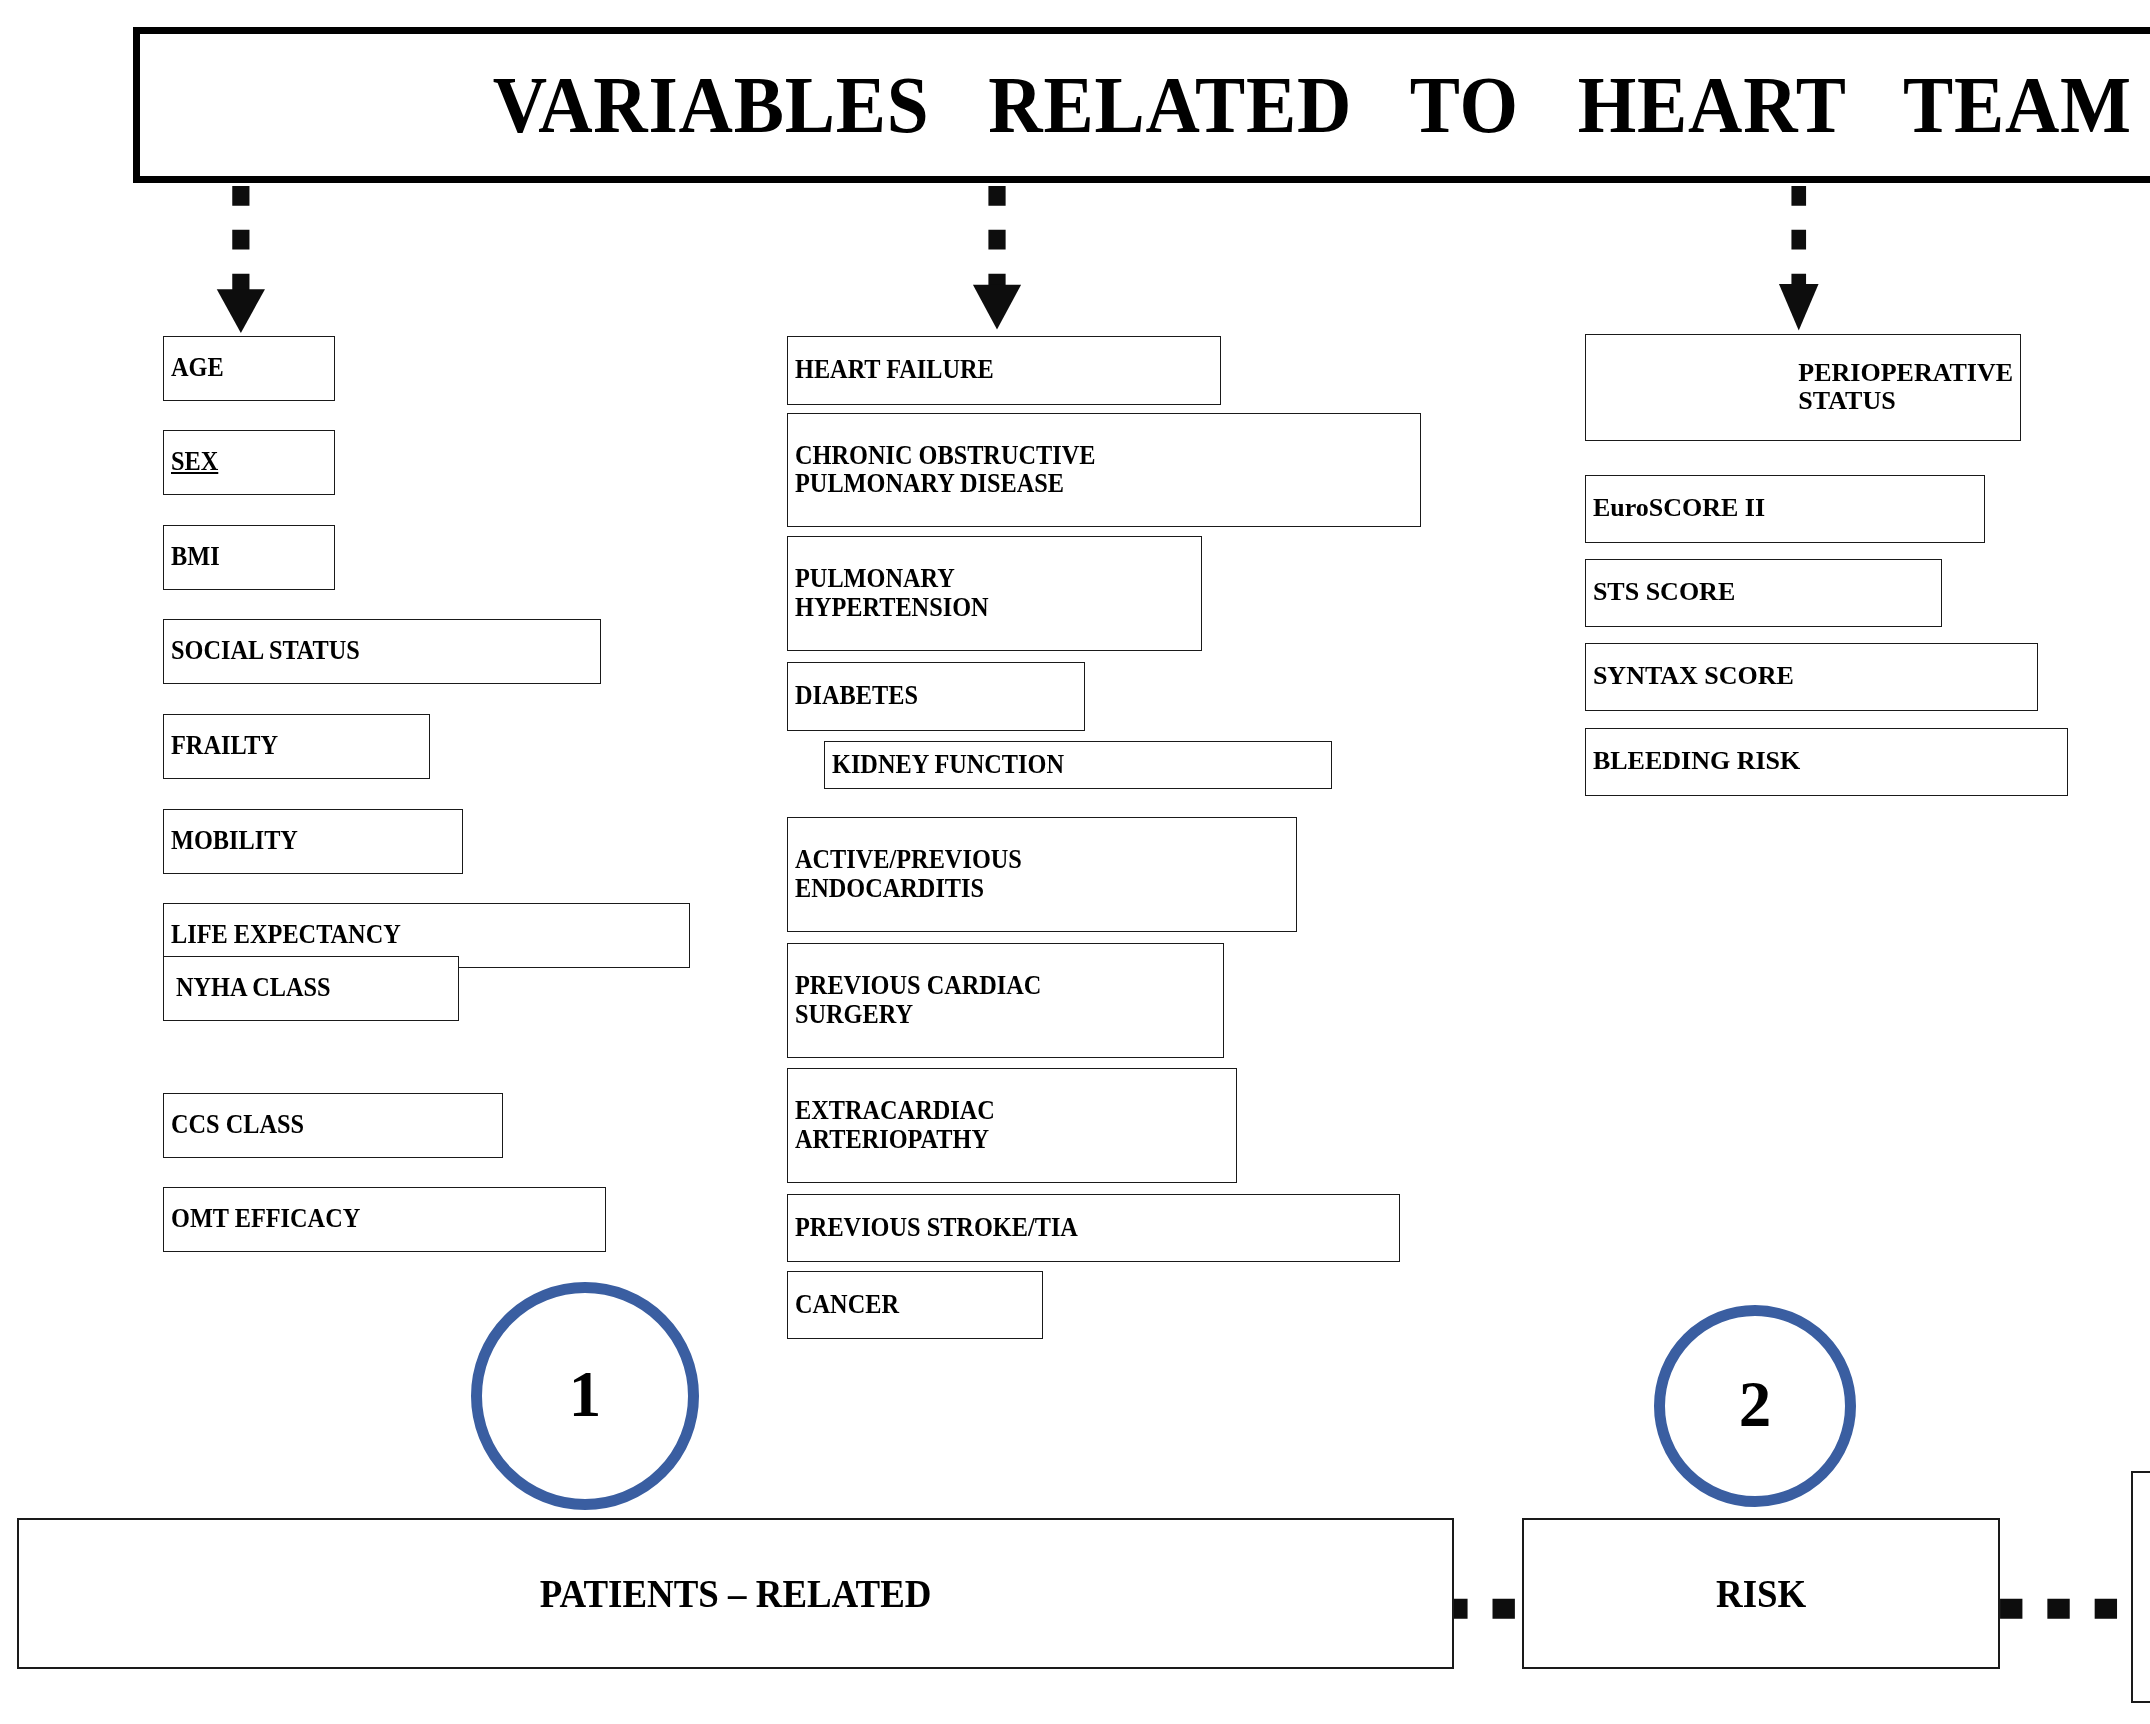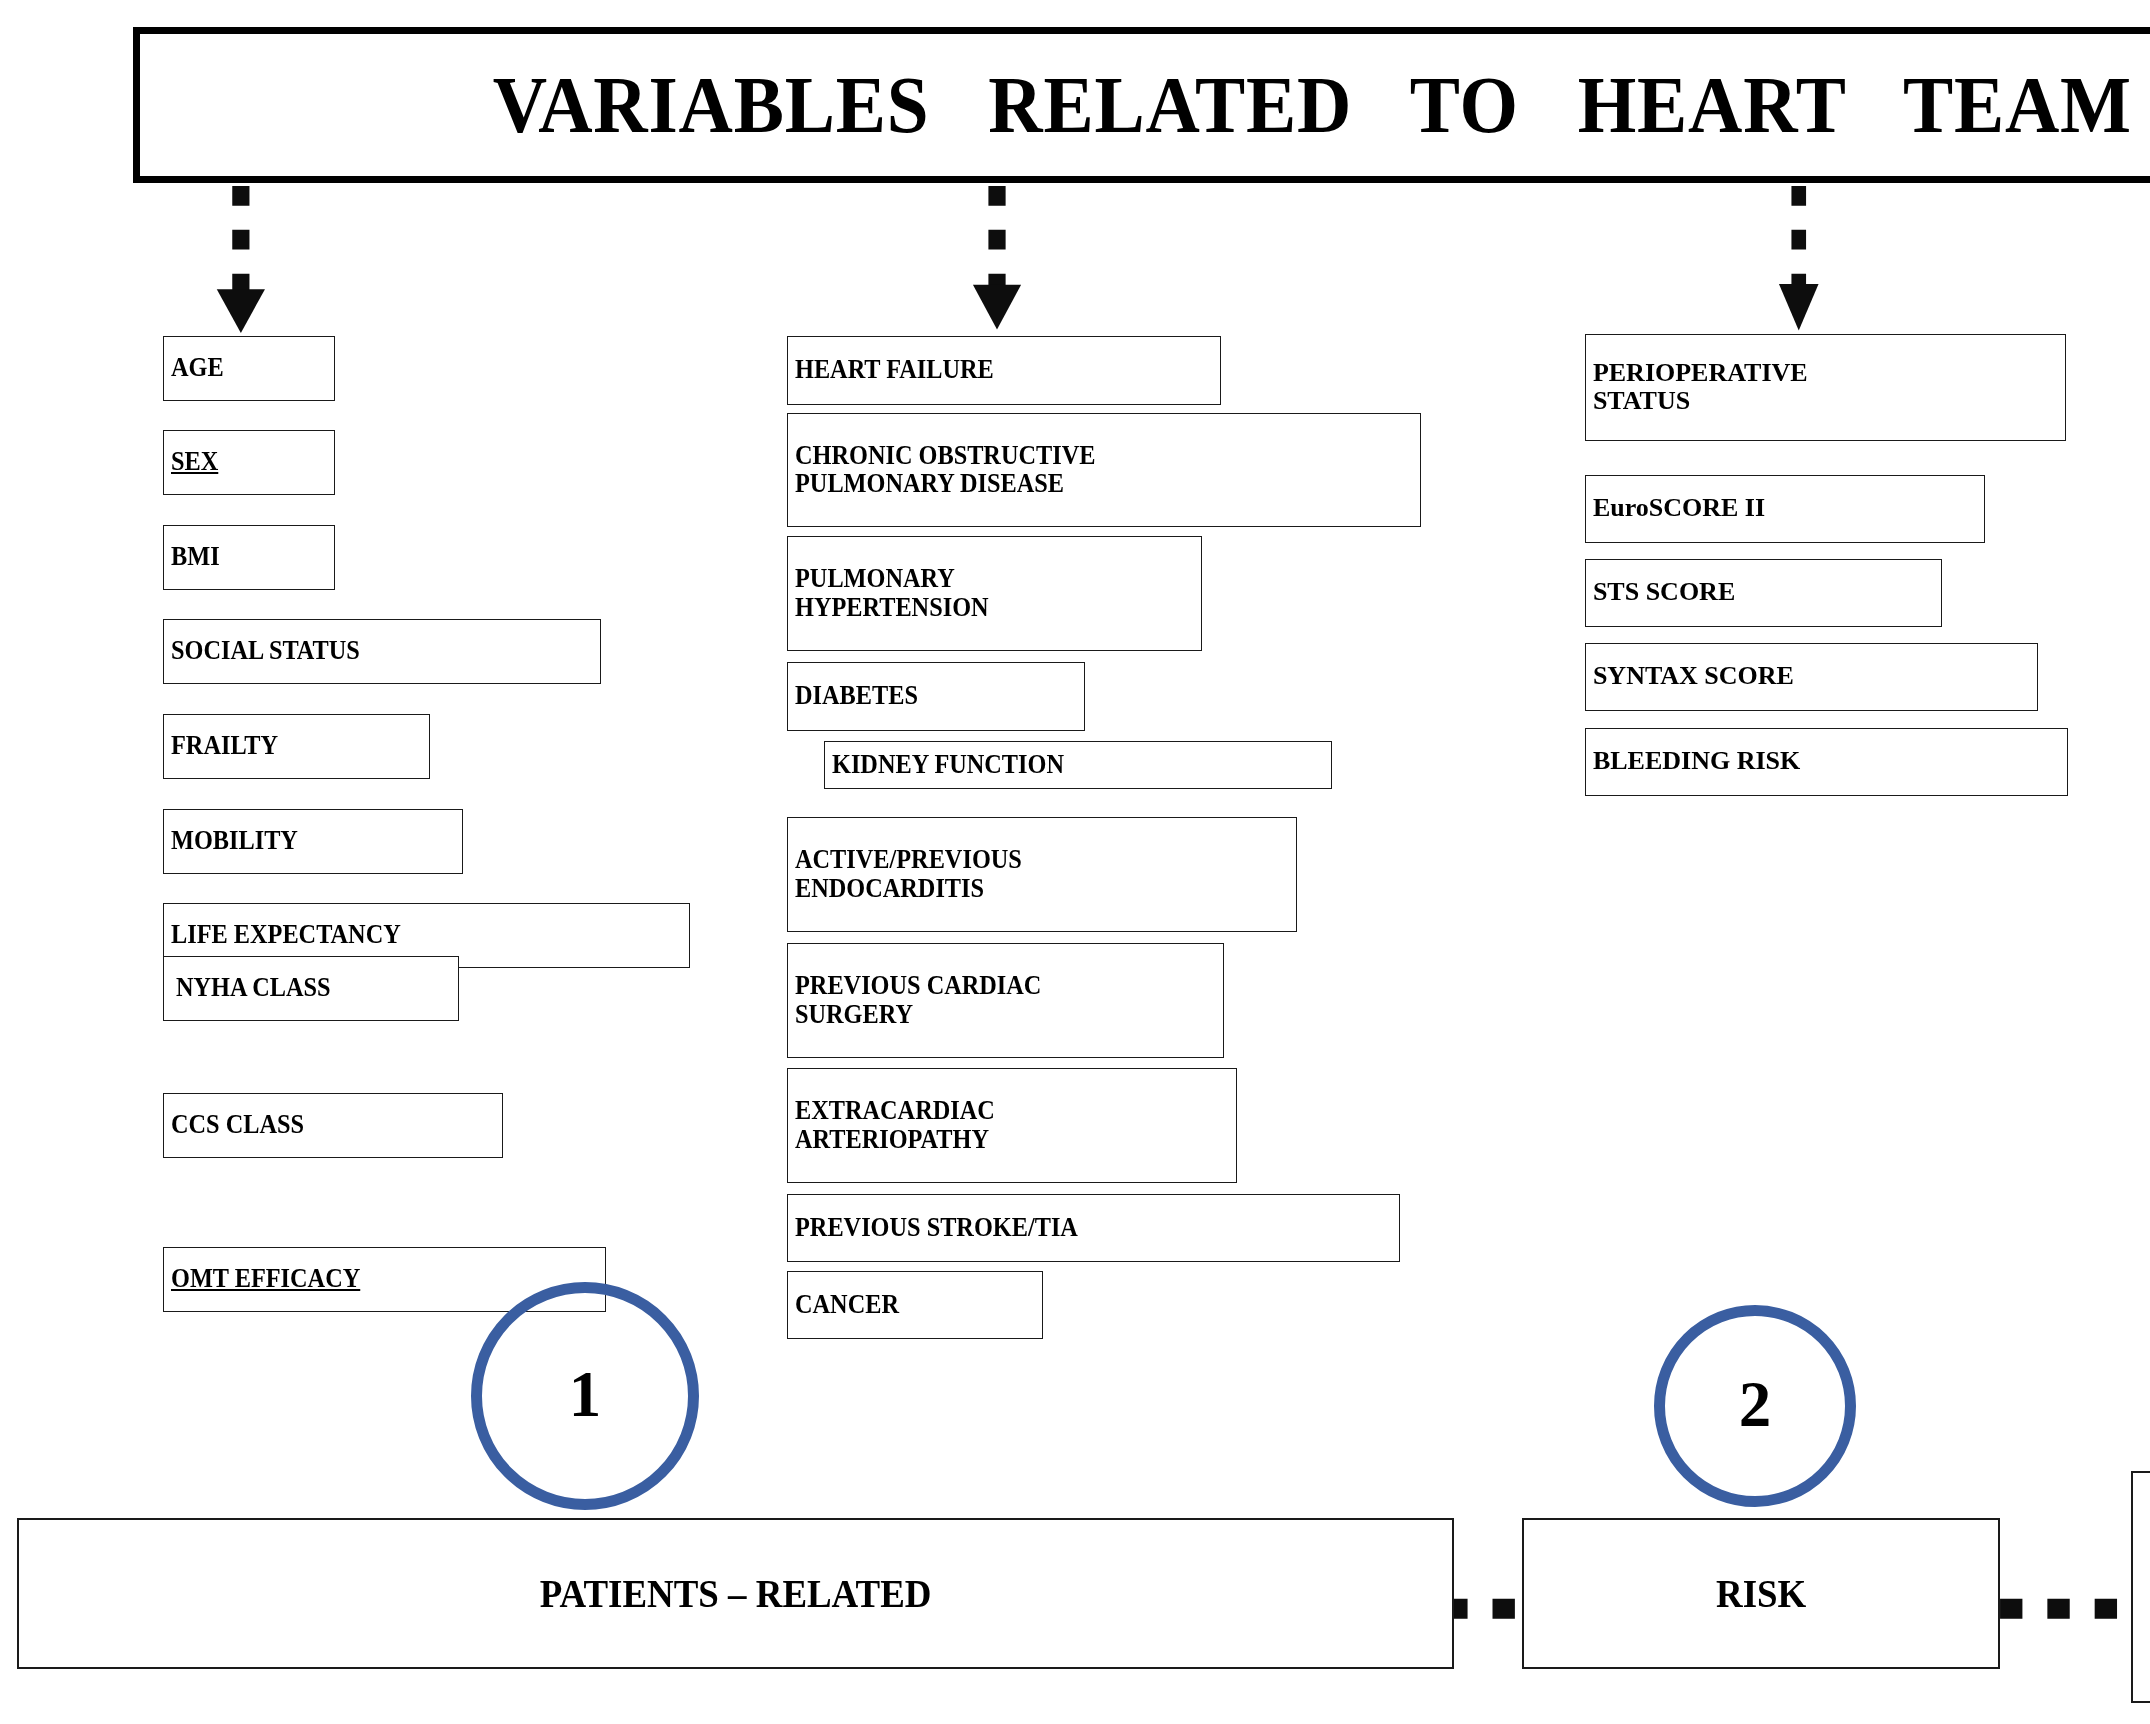--- a/index.html
+++ b/index.html
@@ -124,21 +124,21 @@
     </div>
   <div class="vbox" style="left:163px;top:903px;width:527px;height:65px;">
     <span class="lbl">LIFE EXPECTANCY</span>
     </div>
   <div class="vbox" style="left:163px;top:956px;width:296px;height:65px;padding-left:12px;">
     <span class="lbl">NYHA CLASS</span>
     </div>
   <div class="vbox" style="left:163px;top:1093px;width:340px;height:65px;">
     <span class="lbl">CCS CLASS</span>
     </div>
-  <div class="vbox" style="left:163px;top:1247px;width:443px;height:65px;text-decoration:underline;">
+  <div class="vbox" style="left:163px;top:1187px;width:443px;height:65px;">
     <span class="lbl">OMT EFFICACY</span>
     </div>
 
   <div class="vbox" style="left:787px;top:336px;width:434px;height:69px;">
     <span class="lbl">HEART FAILURE</span>
     </div>
   <div class="vbox" style="left:787px;top:413px;width:634px;height:114px;">
     <span class="lbl">CHRONIC OBSTRUCTIVE
 PULMONARY DISEASE</span>
     </div>
@@ -164,21 +164,21 @@
     <span class="lbl">EXTRACARDIAC
 ARTERIOPATHY</span>
     </div>
   <div class="vbox" style="left:787px;top:1194px;width:613px;height:68px;">
     <span class="lbl">PREVIOUS STROKE/TIA</span>
     </div>
   <div class="vbox" style="left:787px;top:1271px;width:256px;height:68px;">
     <span class="lbl">CANCER</span>
     </div>
 
-  <div class="vbox wide" style="left:1585px;top:334px;width:481px;height:107px;">
+  <div class="vbox wide" style="left:1585px;top:334px;width:436px;height:107px;justify-content:flex-end;">
     <span class="lbl">PERIOPERATIVE
 STATUS</span>
     </div>
   <div class="vbox wide" style="left:1585px;top:475px;width:400px;height:68px;">
     <span class="lbl">EuroSCORE II</span>
     </div>
   <div class="vbox wide" style="left:1585px;top:559px;width:357px;height:68px;">
     <span class="lbl">STS SCORE</span>
     </div>
   <div class="vbox wide" style="left:1585px;top:643px;width:453px;height:68px;">

